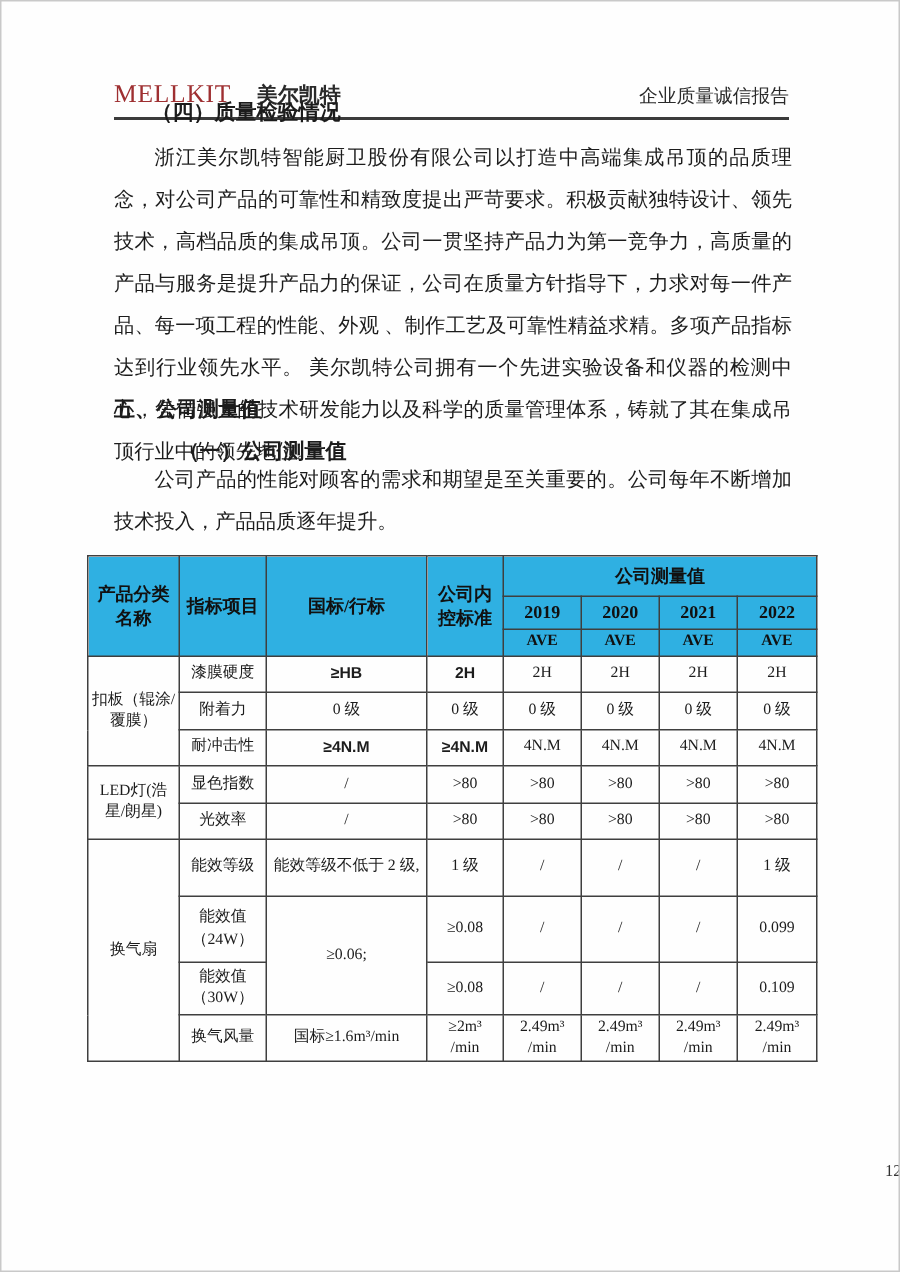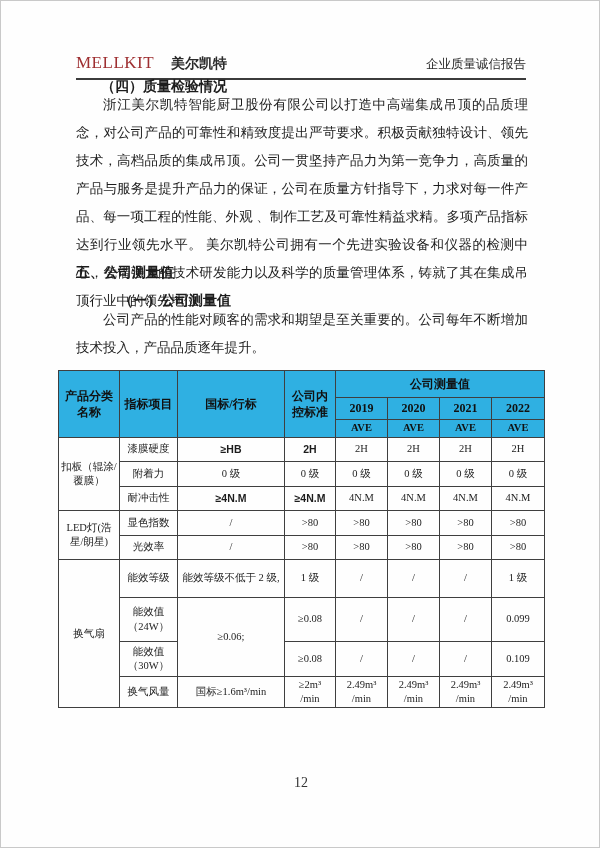--- a/index.html
+++ b/index.html
@@ -20,21 +20,21 @@
     display:flex; align-items:flex-end; justify-content:space-between;
     border-bottom:2px solid #3b3b3b;
     padding-bottom:5px;
   }
   .logo-group { display:flex; align-items:baseline; gap:17px; }
   .logo-en { font-size:17px; letter-spacing:0.5px; color:#9e2f31; font-weight:normal; }
   .logo-cn { font-size:14px; font-weight:bold; color:#2a2a2a;margin-top:16px; }
   .doc-title { font-size:12.5px; color:#2a2a2a; }
 
   
-  .heading-s4 { position:absolute; top:77px; left:100px; font-size:14px; font-weight:bold; }
+  .heading-s4 { position:absolute; top:65px; left:100px; font-size:14px; font-weight:bold; }
   .para-1 {
     position:absolute; top:90px; left:75px; width:452px;
     font-size:13.5px; line-height:28px; text-align:justify; text-indent:2em;
   }
   .heading-s5 { position:absolute; top:263px; left:75px; font-size:14px; font-weight:bold; }
   .heading-s5-1 { position:absolute; top:291px; left:118px; font-size:14px; font-weight:bold; }
   .para-2 {
     position:absolute; top:305px; left:75px; width:452px;
     font-size:13.5px; line-height:28px; text-align:justify; text-indent:2em;
   }
@@ -70,21 +70,21 @@
   tr.r4 { height:25px; } tr.r5 { height:24px; } tr.r6 { height:38px; }
   tr.r7 { height:44px; } tr.r8 { height:35px;margin-top:16px; } tr.r9 { height:30px; }
   td.grp { font-size:11px; line-height:1.5; padding:1px 5px; }
   td.ind { font-size:11px; line-height:1.5; }
   td.bv  { font-family:"Liberation Sans","DejaVu Sans",sans-serif; font-weight:bold; font-size:11px; }
   td.preline { white-space:pre-line; }
 
   
   .page-num {
     position:absolute; top:774px; left:0; width:600px;
-    text-align:center; font-size:14px; color:#333;
+    text-align:right; font-size:11px; color:#333;
   }
 </style>
 </head>
 <body>
 
 <div class="page">
 
   <div class="header-bar">
     <div class="logo-group">
       <span class="logo-en">MELLKIT</span>

